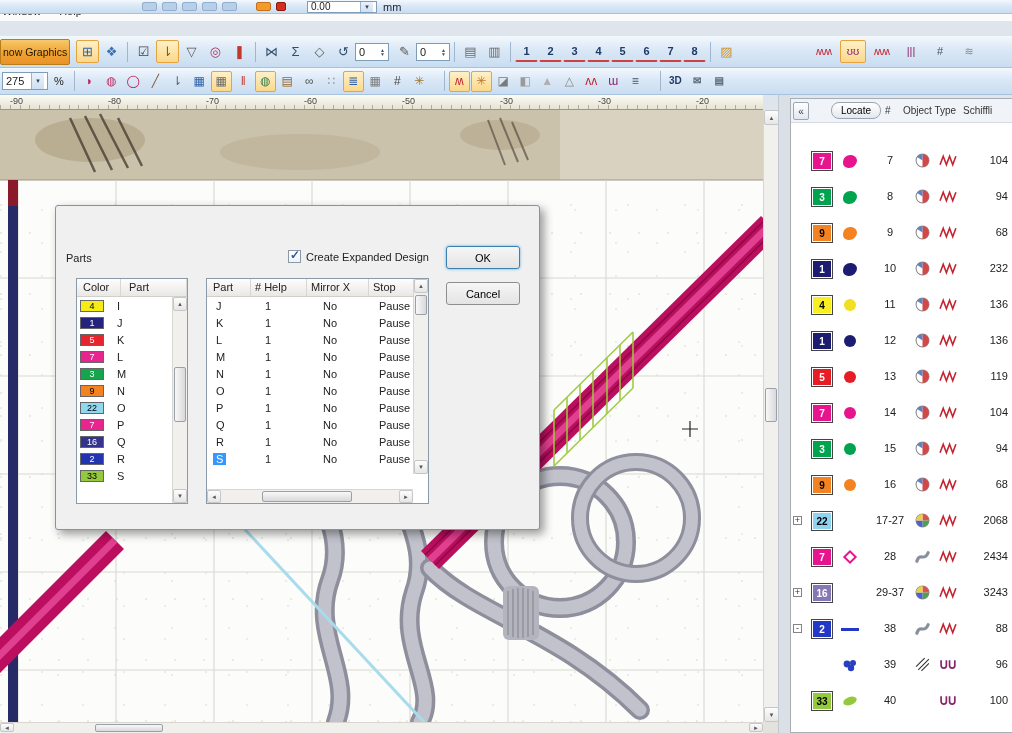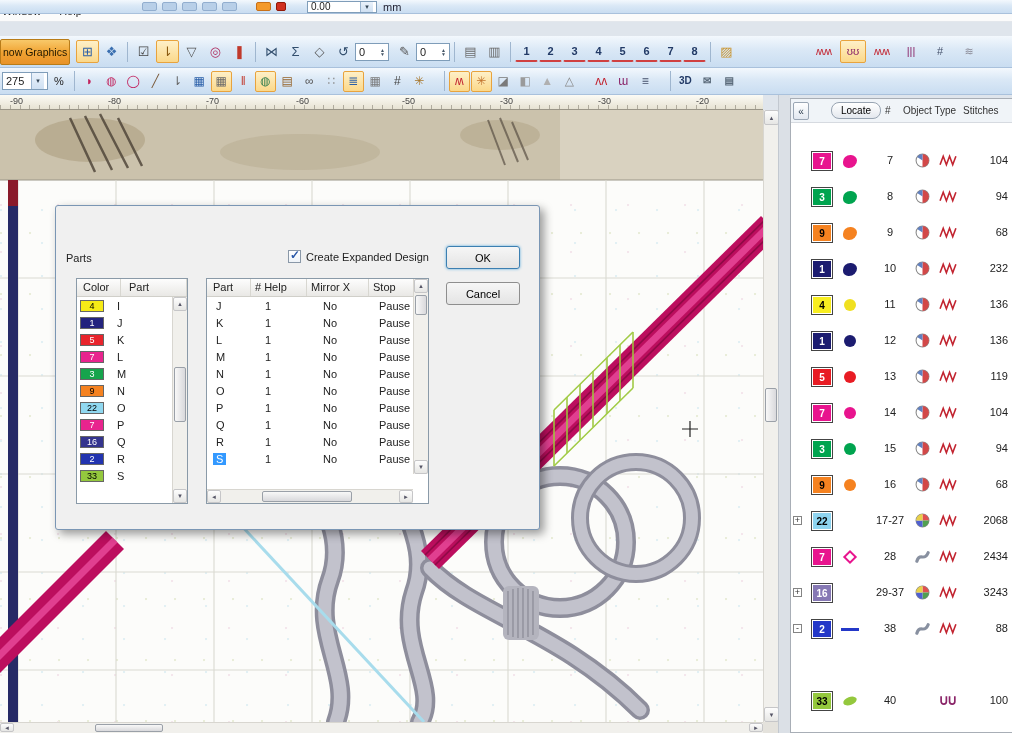--- a/index.html
+++ b/index.html
@@ -28,21 +28,21 @@
 .mi{padding:3px 9px;cursor:default}
 .mi:first-of-type{margin-left:-7px}
 .winbtns{margin-left:auto;display:flex;gap:8px;padding-right:4px;color:#444;font-size:10px}
 .unit{margin-left:6px;color:#223}
 
 
 #ruler{position:absolute;left:0;top:95px;width:763px;height:15px;background:linear-gradient(#fcfbf5,#e7e3d3);border-bottom:1px solid #9a9688}
 #ruler .marks{position:absolute;left:0;right:0;bottom:0;height:4px;background:repeating-linear-gradient(90deg,#b0ac9e 0 1px,transparent 1px 9.8px)}
 .tick{position:absolute;top:1px;font-size:9px;color:#444}
 .tick:nth-of-type(1){left:10px}.tick:nth-of-type(2){left:108px}.tick:nth-of-type(3){left:206px}
-.tick:nth-of-type(4){left:296px}.tick:nth-of-type(5){left:402px}.tick:nth-of-type(6){left:500px}
+.tick:nth-of-type(4){left:304px}.tick:nth-of-type(5){left:402px}.tick:nth-of-type(6){left:500px}
 .tick:nth-of-type(7){left:598px}.tick:nth-of-type(8){left:696px}
 
 
 #canvas{position:absolute;left:0;top:110px;width:763px;height:612px;background-color:#fcfcfa;
  background-image:radial-gradient(circle at 1px 1px,#e2f0f4 1px,transparent 1.6px),
  radial-gradient(circle at 1px 1px,#f4e6ec 1px,transparent 1.6px),
  radial-gradient(circle at 1px 1px,#e9edd9 1px,transparent 1.6px);
  background-size:41px 33px,57px 47px,29px 61px}
 #canvas svg{position:absolute;left:0;top:0}
 
@@ -236,21 +236,21 @@
       <span class="ti" data-on="0" style="color: rgb(168, 118, 42);">✳</span>
     </span>
   <span class="tsep" style="margin-left:14px"></span>
   <span class="tgrp">
       <span class="ti" data-on="1" style="color: rgb(194, 36, 48);">ʍ</span>
       <span class="ti" data-on="1" style="color: rgb(194, 116, 46);">✳</span>
       <span class="ti" data-on="0" style="color: rgb(122, 122, 122);">◪</span>
       <span class="ti" data-on="0" style="color: rgb(154, 154, 154);">◧</span>
       <span class="ti" data-on="0" style="color: rgb(176, 176, 176);">▲</span>
       <span class="ti" data-on="0" style="color: rgb(138, 138, 138);">△</span>
-      <span class="ti" data-on="0" style="color: rgb(194, 36, 48); margin-left: 10px;">ʌʌ</span>
+      <span class="ti" data-on="0" style="color: rgb(194, 36, 48);">ʌʌ</span>
       <span class="ti" data-on="0" style="color: rgb(138, 36, 104);">ɯ</span>
       <span class="ti" data-on="0" style="color: rgb(68, 80, 106);">≡</span>
     </span>
   <span class="tsep" style="margin-left:14px"></span>
   <span class="tgrp">
       <span class="ti" style="font-size: 10px; font-weight: bold; color: rgb(34, 58, 102);" data-on="0">3D</span>
       <span class="ti" style="font-size: 10px; font-weight: bold; color: rgb(90, 106, 122);" data-on="0">✉</span>
       <span class="ti" style="font-size: 10px; font-weight: bold; color: rgb(90, 106, 122);" data-on="0">▤</span>
     </span>
 </div>
@@ -541,21 +541,21 @@
     </div>
   </div>
 </div>
 
 <div id="panel">
   <div class="panel-sub">
     <span class="chevbtn">«</span>
     <button class="locate">Locate</button>
     <span class="ph-num">#</span>
     <span class="ph-type">Object Type</span>
-    <span class="ph-st">Stitches</span>
+    <span class="ph-st">Schiffli</span>
   </div>
   <div id="prows">
 
     <div class="prow" style="top:0">
       <span class="sw" style="background: rgb(232, 20, 142);">
           <i style="color: rgb(255, 255, 255);">7</i>
         </span>
       <span class="shpbox">
           <span class="blob" style="background: rgb(232, 20, 142);"></span>
         </span>
@@ -808,20 +808,37 @@
       <span class="pn">38</span>
       <svg class="obj" viewBox="0 0 16 14">
           <path d="M2 12C5 2 10 13 14 3" fill="none" stroke="#8890a0" stroke-width="3.4" stroke-linecap="round"></path>
         </svg>
       <svg class="sti" viewBox="0 0 18 12">
           <path d="M1 10L4 2 7 10 10 2 13 10 16 2" fill="none" stroke="#c22430" stroke-width="1.5"></path>
         </svg>
       <span class="pst">88</span>
     </div>
 
+    <div class="prow" style="top:504px">
+      <span class="shpbox">
+          <svg width="18" height="14" viewBox="0 0 18 14">
+            <circle cx="6" cy="6" r="3.4" fill="#2840c0"></circle>
+            <circle cx="12" cy="5" r="3" fill="#2840c0"></circle>
+            <circle cx="10" cy="10" r="3.2" fill="#2840c0"></circle>
+          </svg>
+        </span>
+      <span class="pn">39</span>
+      <svg class="obj" viewBox="0 0 14 14">
+          <path d="M1 9L9 1M3 12L13 2M6 13L13 6" stroke="#333" fill="none"></path>
+        </svg>
+      <svg class="sti" viewBox="0 0 18 12">
+          <path d="M2 2v5a2.5 2.5 0 0 0 5 0V2M10 2v5a2.5 2.5 0 0 0 5 0V2" fill="none" stroke="#8a2468" stroke-width="1.6"></path>
+        </svg>
+      <span class="pst">96</span>
+    </div>
 
     <div class="prow" style="top:540px">
       <span class="sw" style="background: rgb(148, 200, 61);">
           <i style="color: rgb(0, 0, 0);">33</i>
         </span>
       <span class="shpbox">
           <svg width="18" height="14" viewBox="0 0 18 14">
             <ellipse cx="9" cy="7" rx="7" ry="4" transform="rotate(-20 9 7)" fill="#94c83d"></ellipse>
           </svg>
         </span>

